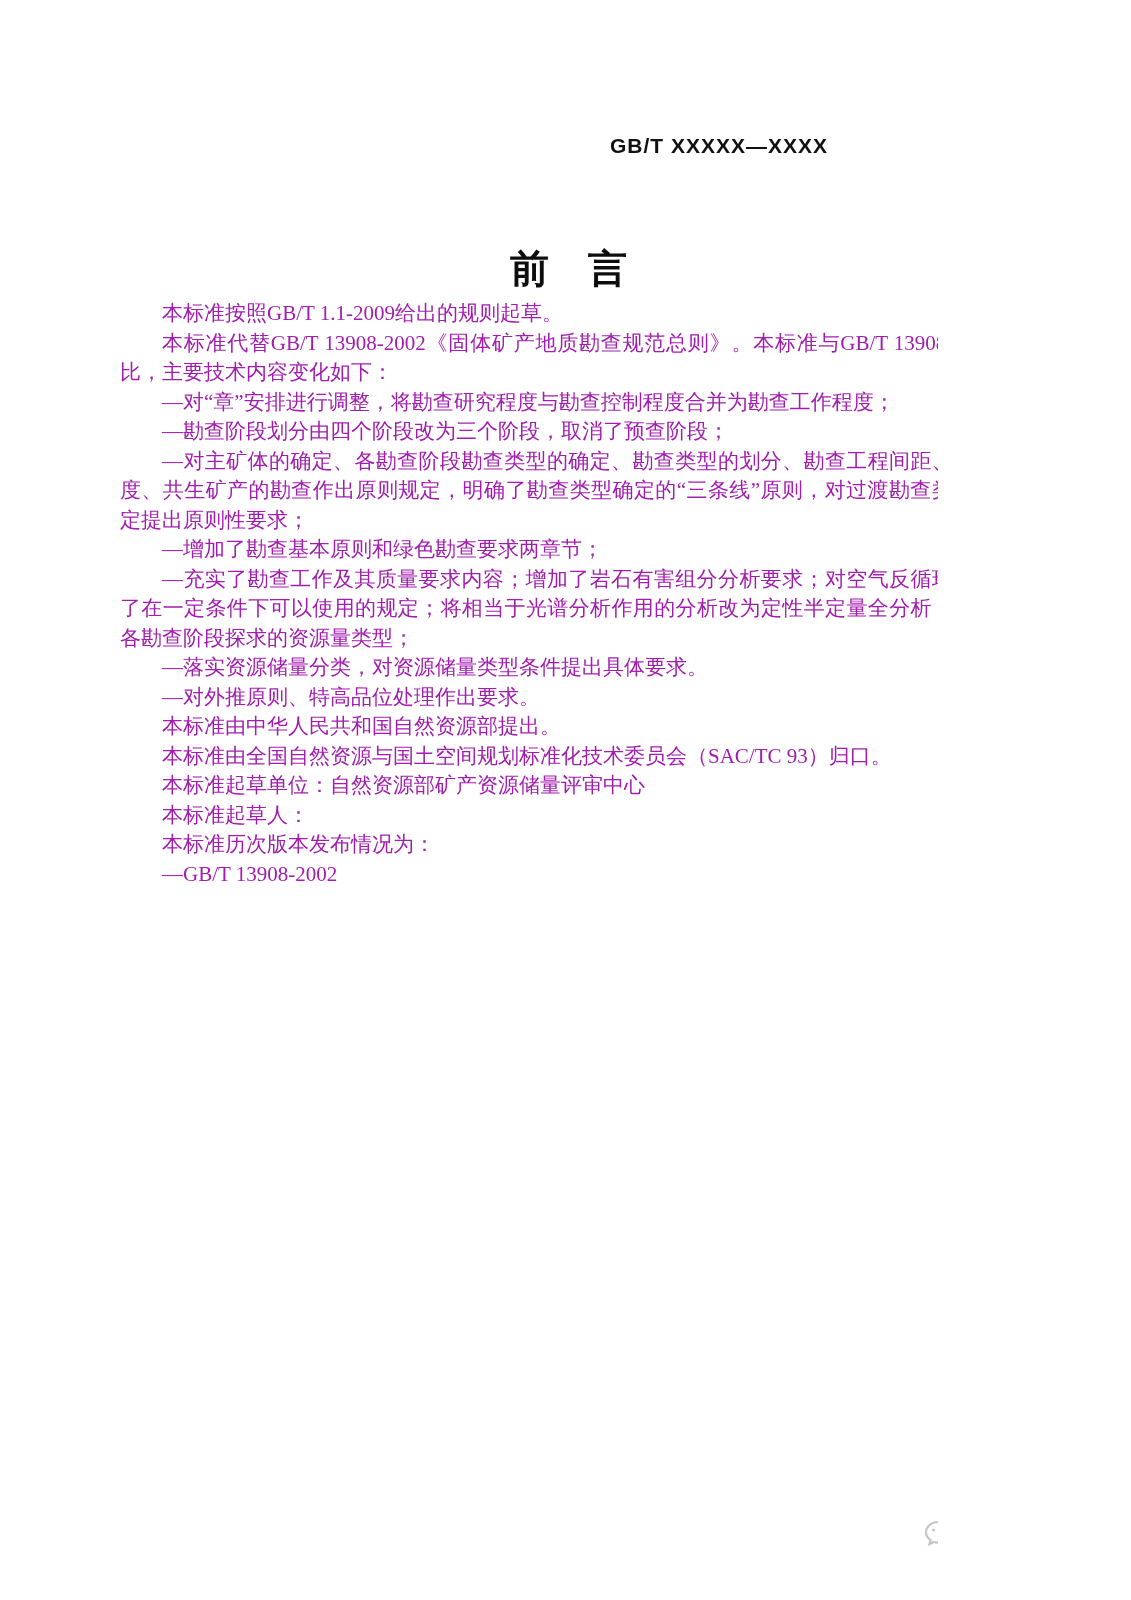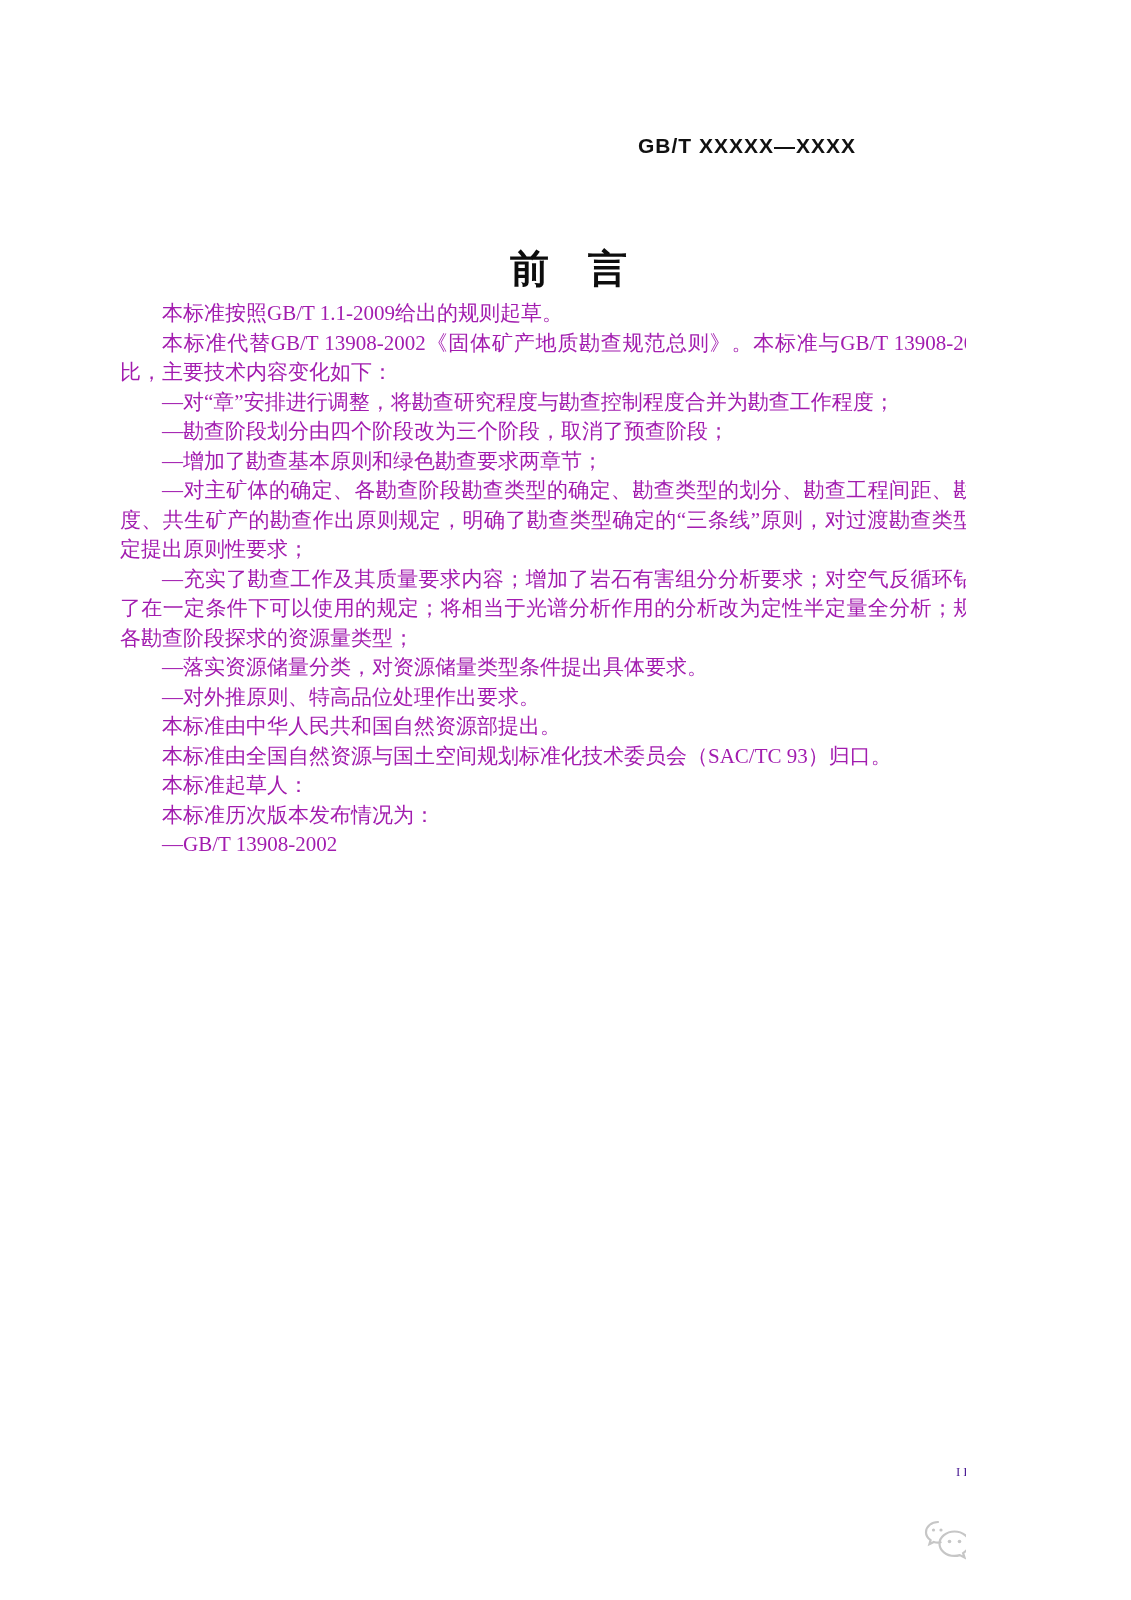--- a/index.html
+++ b/index.html
@@ -4,21 +4,20 @@
 <style>
   html, body { margin: 0; padding: 0; background: #ffffff; }
   .page {
     position: relative;
     width: 938px;
     height: 1600px;
     background: #ffffff;
     font-family: "Liberation Serif", serif;
     color: #161616;
     overflow: hidden;
-    padding-left: 28px;
   }
   .header-code {
     position: absolute;
     top: 134px;
     right: 110px;
     font-family: "Liberation Sans", sans-serif;
     font-weight: 700;
     font-size: 21px;
     letter-spacing: 1px;
     color: #111;
@@ -78,27 +77,28 @@
 
   <div class="header-code">GB/T XXXXX—XXXX</div>
 
   <div class="doc-title">前　言</div>
 
   <div class="content">
     <p>本标准按照GB/T 1.1-2009给出的规则起草。</p>
     <p>本标准代替GB/T 13908-2002《固体矿产地质勘查规范总则》。本标准与GB/T 13908-2002相比，主要技术内容变化如下：</p>
     <p>—对“章”安排进行调整，将勘查研究程度与勘查控制程度合并为勘查工作程度；</p>
     <p>—勘查阶段划分由四个阶段改为三个阶段，取消了预查阶段；</p>
+    <p>—对主矿体的确定、各勘查阶段勘查类型的确定、勘查类型的划分、勘查工程间距、勘查深度、共生矿产的勘查作出原则规定，明确了勘查类型确定的“三条线”原则，对过渡勘查类型的确定提出原则性要求；</p>
     <p>—增加了勘查基本原则和绿色勘查要求两章节；</p>
-    <p>—对主矿体的确定、各勘查阶段勘查类型的确定、勘查类型的划分、勘查工程间距、勘查深度、共生矿产的勘查作出原则规定，明确了勘查类型确定的“三条线”原则，对过渡勘查类型的确定提出原则性要求；</p>
     <p>—充实了勘查工作及其质量要求内容；增加了岩石有害组分分析要求；对空气反循环钻作出了在一定条件下可以使用的规定；将相当于光谱分析作用的分析改为定性半定量全分析；规定了各勘查阶段探求的资源量类型；</p>
     <p>—落实资源储量分类，对资源储量类型条件提出具体要求。</p>
     <p>—对外推原则、特高品位处理作出要求。</p>
     <p>本标准由中华人民共和国自然资源部提出。</p>
     <p>本标准由全国自然资源与国土空间规划标准化技术委员会（SAC/TC 93）归口。</p>
+    <p>本标准起草单位：自然资源部矿产资源储量评审中心</p>
     <p>本标准起草人：</p>
     <p>本标准历次版本发布情况为：</p>
     <p>—GB/T 13908-2002</p>
   </div>
 
   <div class="page-number">III</div>
 
   <div class="watermark">
     <span>
       <svg width="52" height="48" viewBox="0 0 52 48" aria-hidden="true">

